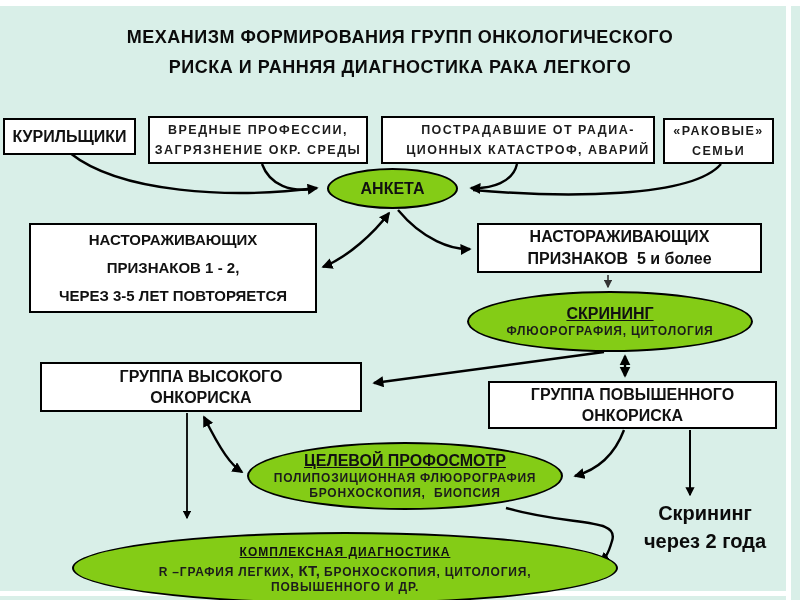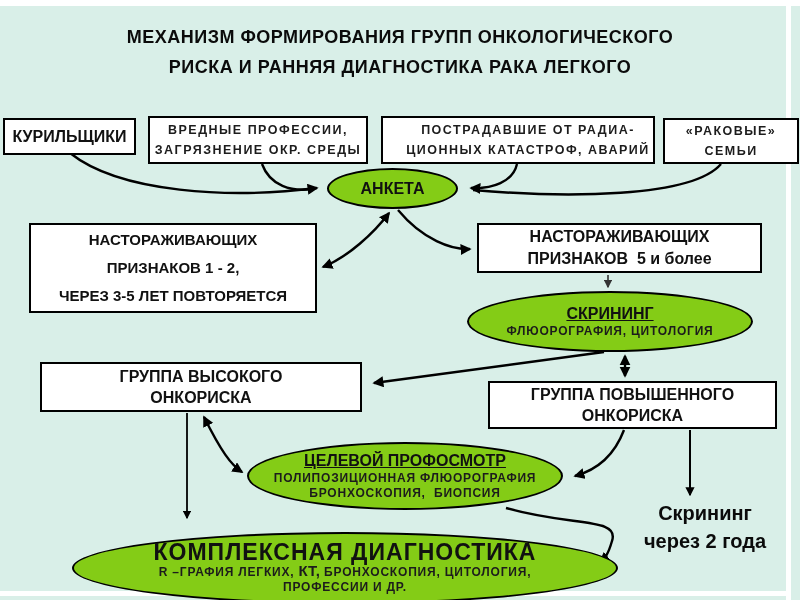--- a/index.html
+++ b/index.html
@@ -28,27 +28,27 @@
     position:absolute;background:#84cc16;border:2px solid #000;border-radius:50%;
     display:flex;flex-direction:column;justify-content:center;align-items:center;
     text-align:center;box-sizing:border-box;
   }
   .ln{white-space:pre;}
   .b16{font-weight:bold;font-size:16px;line-height:19px;}
   .b16w{font-weight:bold;font-size:15px;line-height:28px;}
   .spaced{font-weight:bold;font-size:12.5px;line-height:20px;letter-spacing:1.5px;color:#1c1c1c;}
   .sub{font-weight:bold;font-size:12px;line-height:15px;letter-spacing:.8px;color:#1c1c1c;text-align:right;}
   .etitle{font-weight:bold;font-size:16px;line-height:20px;text-decoration:underline;}
-  .etitle-lg{font-weight:bold;font-size:23px;line-height:22px;letter-spacing:1px;}
+  .etitle-lg{font-weight:bold;font-size:12px;line-height:22px;letter-spacing:1px;text-decoration:underline;}
   .kt{font-weight:bold;font-size:15px;letter-spacing:0;}
 
   #box-smokers{left:3px;top:118px;width:133px;height:37px;}
   #box-professions{left:148px;top:116px;width:220px;height:48px;}
   #box-radiation{left:381px;top:116px;width:274px;height:48px;padding-left:20px;}
-  #box-families{left:663px;top:118px;width:136px;height:46px;}
+  #box-families{left:663px;top:118px;width:111px;height:46px;}
   #el-anketa{left:327px;top:168px;width:131px;height:41px;}
   #box-signs-low{left:29px;top:223px;width:288px;height:90px;}
   #box-signs-high{left:477px;top:223px;width:285px;height:50px;}
   #el-screening{left:467px;top:291px;width:286px;height:61px;}
   #box-group-high{left:40px;top:362px;width:322px;height:50px;}
   #box-group-elev{left:488px;top:381px;width:289px;height:48px;}
   #el-profexam{left:247px;top:442px;width:316px;height:68px;}
   #el-diagnostics{left:72px;top:532px;width:546px;height:72px;}
 
   #note-repeat{
@@ -147,19 +147,19 @@
 
 <div class="ellipse" id="el-profexam">
   <div class="ln etitle">ЦЕЛЕВОЙ ПРОФОСМОТР</div>
   <div class="ln sub">ПОЛИПОЗИЦИОННАЯ ФЛЮОРОГРАФИЯ</div>
   <div class="ln sub">БРОНХОСКОПИЯ,  БИОПСИЯ</div>
 </div>
 
 <div class="ellipse" id="el-diagnostics">
   <div class="ln etitle-lg">КОМПЛЕКСНАЯ ДИАГНОСТИКА</div>
   <div class="ln sub"><span class="ln">R –ГРАФИЯ ЛЕГКИХ, </span><span class="ln kt">КТ, </span><span class="ln">БРОНХОСКОПИЯ, ЦИТОЛОГИЯ,</span></div>
-  <div class="ln sub">ПРОФЕССИИ И ДР.</div>
+  <div class="ln sub">ПОВЫШЕННОГО И ДР.</div>
 </div>
 
 <div id="note-repeat">
   <div class="ln">Скрининг</div>
   <div class="ln">через 2 года</div>
 </div>
 
 </body></html>

